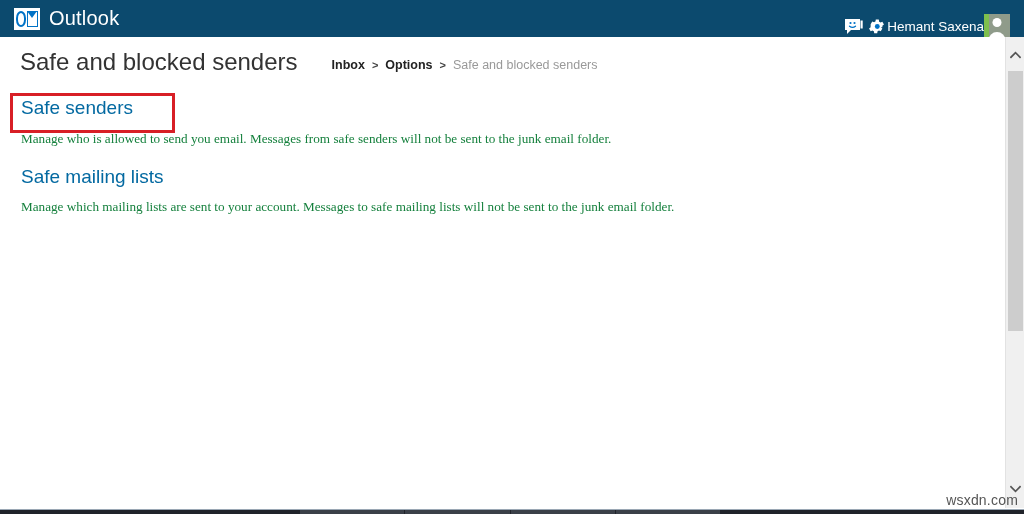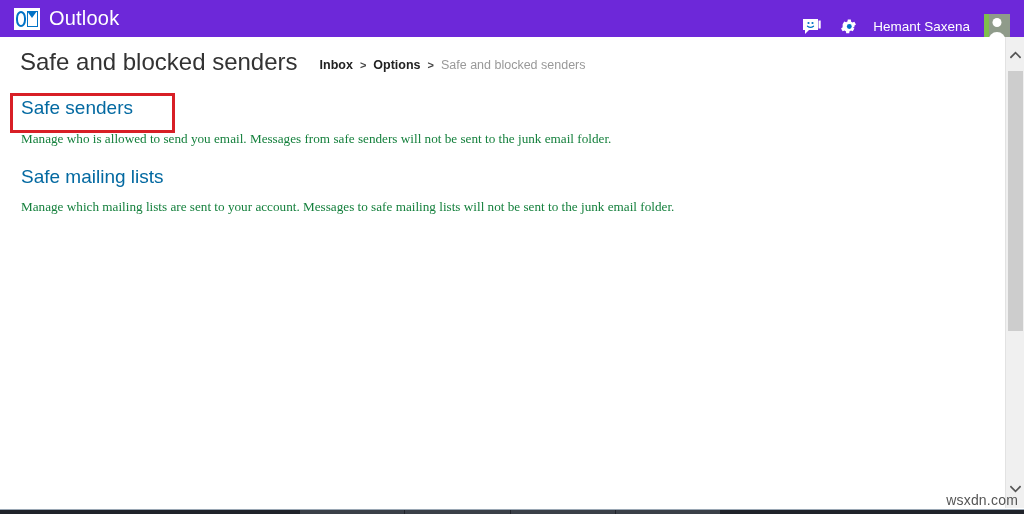--- a/index.html
+++ b/index.html
@@ -24,21 +24,21 @@
     overflow: hidden;
   }
 
   
   .suitebar {
     position: absolute;
     left: 0;
     top: 0;
     width: 1024px;
     height: 37px;
-    background: #6d28d9;
+    background: #0c4a6e;
     display: flex;
     align-items: center;
     box-sizing: border-box;
     padding: 0 8px 0 14px;
   }
   .brand {
     display: flex;
     align-items: center;
     gap: 9px;
   }
@@ -89,21 +89,20 @@
     font-weight: 400;
     letter-spacing: 0.2px;
     line-height: 1;
     padding-bottom: 2px;
   }
 
   .suite-right {
     margin-left: auto;
     display: flex;
     align-items: center;
-    gap: 14px;
     padding-right: 6px;
     margin-top: 16px;
   }
   .suite-icon {
     width: 22px;
     height: 22px;
     display: flex;
     align-items: center;
     justify-content: center;
     cursor: pointer;
@@ -172,21 +171,21 @@
     font-size: 24px;
     font-weight: 300;
     color: #333333;
     line-height: 1.25;
     white-space: nowrap;
   }
   .breadcrumb {
     display: flex;
     align-items: baseline;
     gap: 7px;
-    margin-left: 22px;
+    margin-left: 34px;
     font-size: 12.5px;
     white-space: nowrap;
     transform: translateY(-1px);
   }
   .crumb-link {
     color: #222222;
     font-weight: 700;
     cursor: pointer;
   }
   .crumb-sep {

